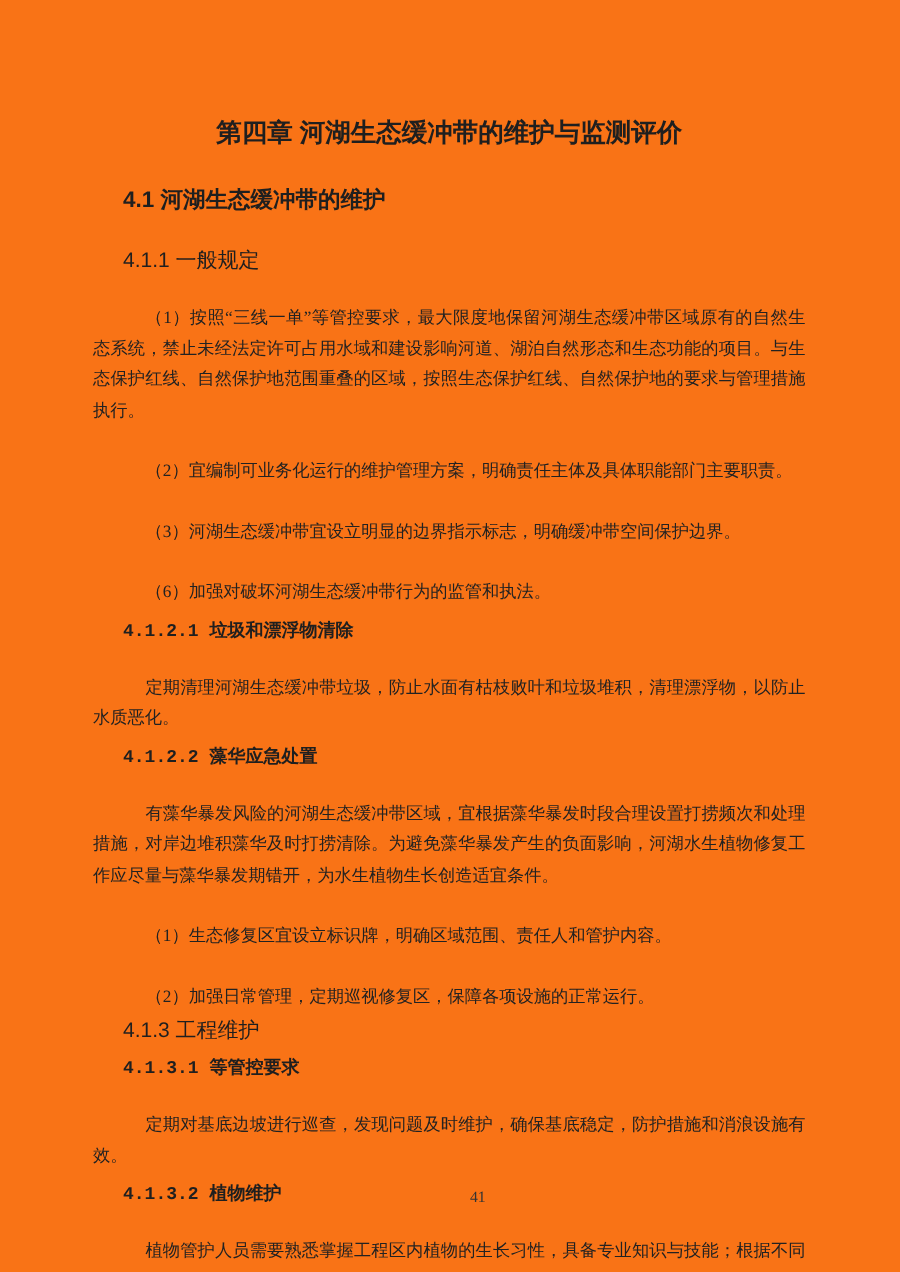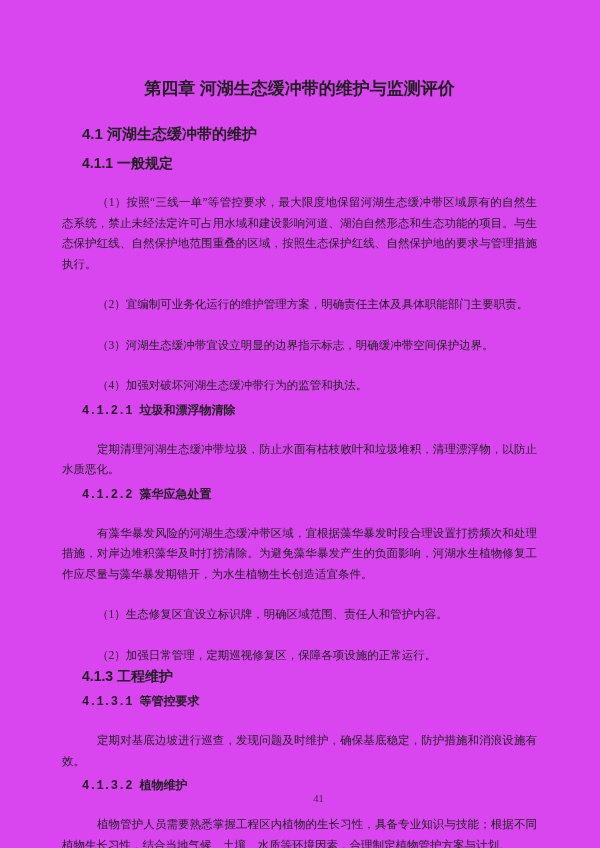--- a/index.html
+++ b/index.html
@@ -4,41 +4,41 @@
 <style>
   * { margin: 0; padding: 0; box-sizing: border-box; }
   html, body { background: #ffffff; }
   body {
     width: 600px; height: 848px;
     font-family: "Liberation Serif", "DejaVu Serif", serif;
   }
   .page {
     position: relative;
     width: 600px; height: 848px;
-    background: #d946ef;
+    background: #f97316;
     color: #1f1f1f;
     padding: 78px 63px 0 62px;
     overflow: hidden;
   }
   .chapter-title {
     font-family: "Liberation Sans", "DejaVu Sans", sans-serif;
     font-size: 17px; font-weight: 700;
     line-height: 22px;
     text-align: center;
     margin-bottom: 24px;
   }
   h2.sec {
     font-family: "Liberation Sans", "DejaVu Sans", sans-serif;
     font-size: 15px; font-weight: 700;
     line-height: 20px;
-    margin: 0 0 10px 20px;
+    margin: 0 0 20px 20px;
   }
   h3.subsec {
     font-family: "Liberation Sans", "DejaVu Sans", sans-serif;
-    font-size: 14px; font-weight: 700;
+    font-size: 14px; font-weight: 400;
     line-height: 18px;
     margin: 2px 0 9px 20px;
   }
   h4.clause {
     font-family: Liberation Mono, monospace;
     font-size: 12px; font-weight: 700;
     line-height: 16px;
     margin: 7px 0 14px 20px;
   }
   p.body {
@@ -64,21 +64,21 @@
 <div class="page">
 
   <h1 class="chapter-title">第四章 河湖生态缓冲带的维护与监测评价</h1>
 
   <h2 class="sec">4.1 河湖生态缓冲带的维护</h2>
 
   <h3 class="subsec">4.1.1 一般规定</h3>
   <p class="body">（1）按照“三线一单”等管控要求，最大限度地保留河湖生态缓冲带区域原有的自然生态系统，禁止未经法定许可占用水域和建设影响河道、湖泊自然形态和生态功能的项目。与生态保护红线、自然保护地范围重叠的区域，按照生态保护红线、自然保护地的要求与管理措施执行。</p>
   <p class="body">（2）宜编制可业务化运行的维护管理方案，明确责任主体及具体职能部门主要职责。</p>
   <p class="body">（3）河湖生态缓冲带宜设立明显的边界指示标志，明确缓冲带空间保护边界。</p>
-  <p class="body">（4）加强对破坏河湖生态缓冲带行为的监管和执法。</p>
+  <p class="body">（6）加强对破坏河湖生态缓冲带行为的监管和执法。</p>
 
 
   <h4 class="clause">4.1.2.1 垃圾和漂浮物清除</h4>
   <p class="body">定期清理河湖生态缓冲带垃圾，防止水面有枯枝败叶和垃圾堆积，清理漂浮物，以防止水质恶化。</p>
 
   <h4 class="clause">4.1.2.2 藻华应急处置</h4>
   <p class="body">有藻华暴发风险的河湖生态缓冲带区域，宜根据藻华暴发时段合理设置打捞频次和处理措施，对岸边堆积藻华及时打捞清除。为避免藻华暴发产生的负面影响，河湖水生植物修复工作应尽量与藻华暴发期错开，为水生植物生长创造适宜条件。</p>
 
   <p class="body">（1）生态修复区宜设立标识牌，明确区域范围、责任人和管护内容。</p>
   <p class="body">（2）加强日常管理，定期巡视修复区，保障各项设施的正常运行。</p>

